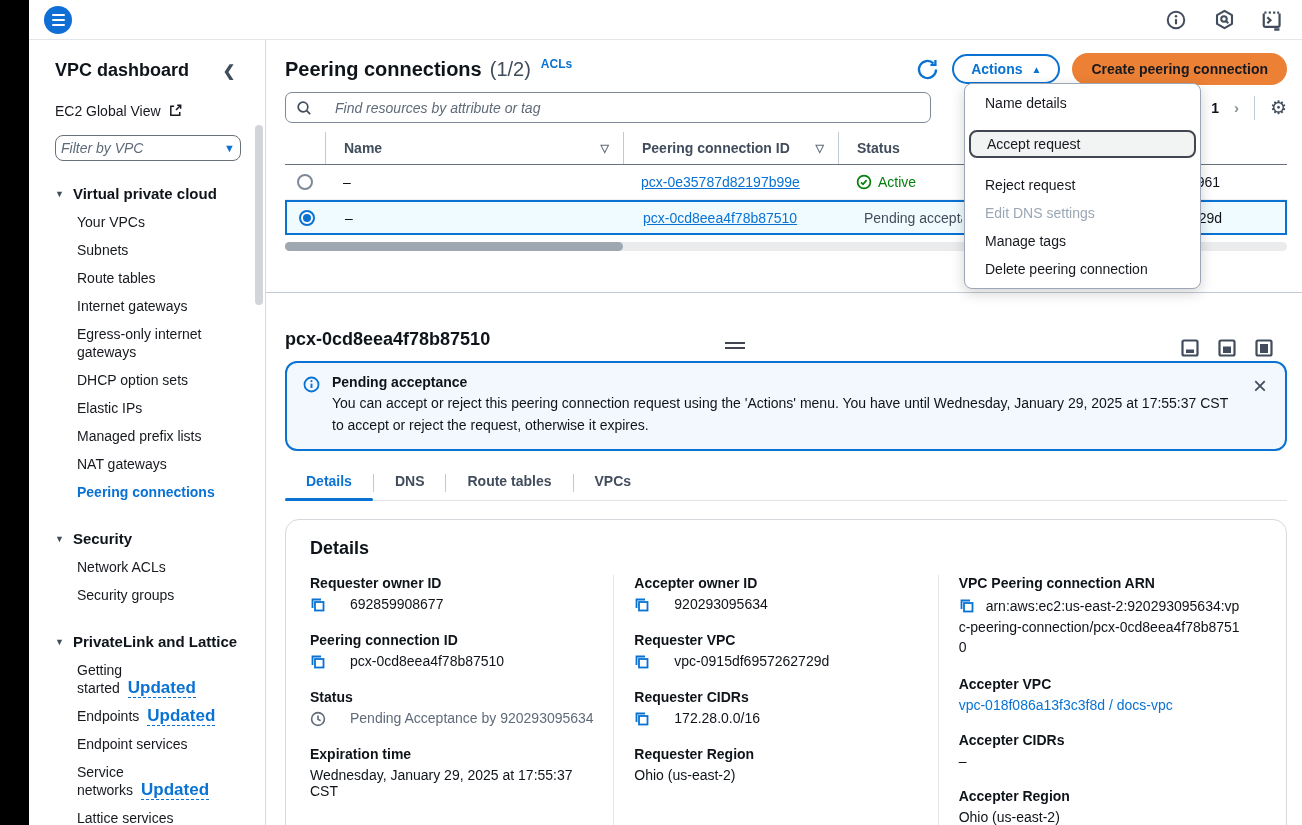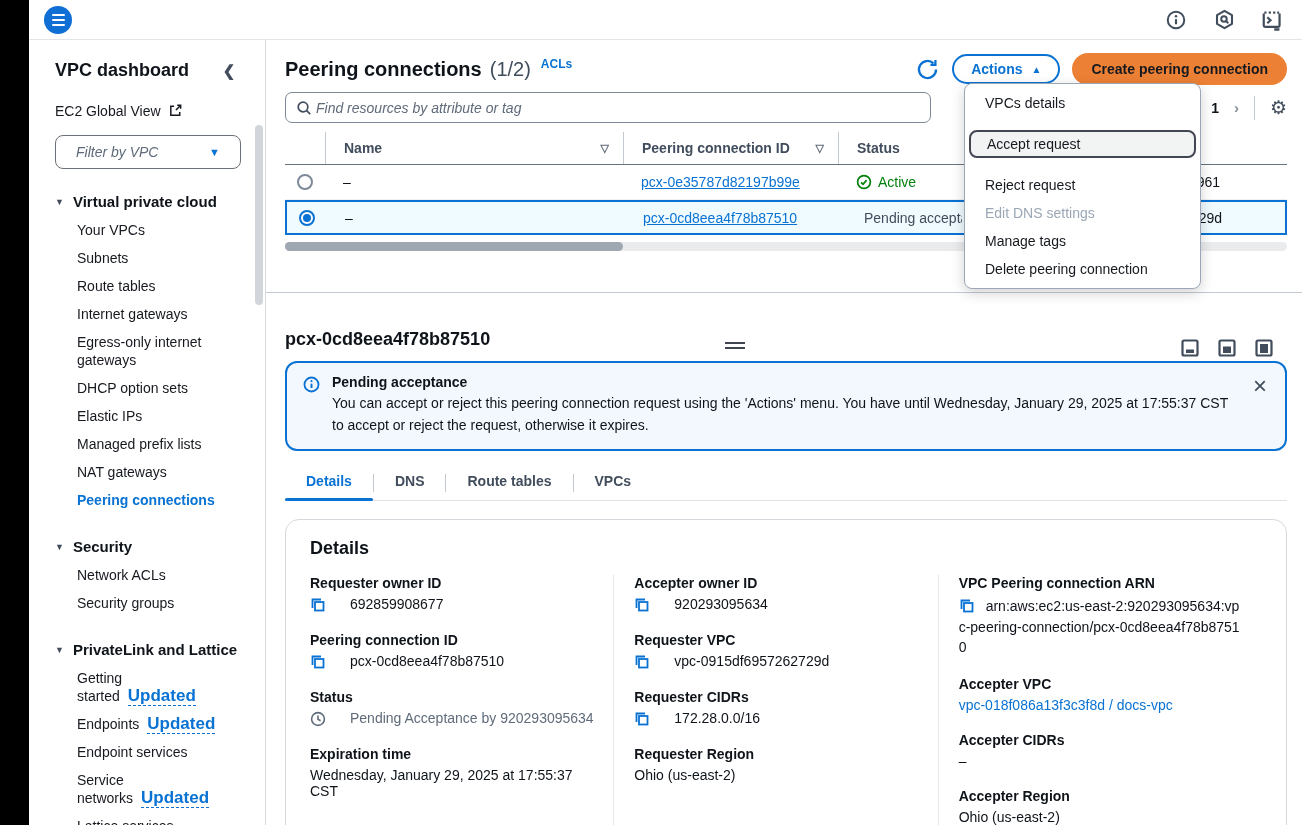--- a/index.html
+++ b/index.html
@@ -21,22 +21,22 @@
   .side-scroll { width:12px; position:relative; }
   .side-scroll .thumb { position:absolute; top:85px; left:2px; width:8px; height:180px; background:#d2d6db; border-radius:4px; }
   .vdivider { width:1px; background:#d5dbdb; }
   .content { flex:1; position:relative; background:#fff; }
 
   
   .sb-head { display:flex; align-items:center; justify-content:space-between; padding-right:8px; }
   .sb-title { font-size:18px; font-weight:700; }
   .sb-collapse { color:#414d5c; font-size:15px; font-weight:700; cursor:pointer; }
   .sb-ec2 { margin-top:22px; font-size:14px; color:#16191f; display:flex; align-items:flex-start; gap:7px; cursor:pointer; }
-  .sb-filter { margin-top:16px; width:186px; height:34px; border:1px solid #697078; border-radius:8px;
-               display:flex; align-items:center; justify-content:space-between; padding:0 20px; cursor:pointer; }
+  .sb-filter { margin-top:16px; width:186px; height:26px; border:1px solid #697078; border-radius:8px;
+               display:flex; align-items:center; justify-content:space-between; padding:0 5px; cursor:pointer; }
   .sb-filter .ph { font-style:italic; color:#5f6b7a; font-size:14px; }
   .sb-filter .caret { color:#0972d3; font-size:11px; }
   .sb-section { margin-top:24px; }
   .sb-sec-head { display:flex; align-items:center; gap:9px; font-size:15px; font-weight:700; cursor:pointer; }
   .sb-sec-head .tri { font-size:9px; color:#414d5c; }
   .sb-items { list-style:none; margin-top:6px; }
   .sb-items li { font-size:14px; color:#16191f; padding:5px 0 5px 22px; line-height:18px; cursor:pointer; }
   .sb-items li.active span.lbl { color:#0972d3; font-weight:700; }
   .badge { color:#0972d3; font-weight:700; font-size:17px; border-bottom:1px dashed #0972d3; margin-left:8px; white-space:nowrap; }
 
@@ -48,21 +48,21 @@
   .info-link { font-size:12px; font-weight:700; color:#0972d3; margin-left:10px; align-self:flex-start; margin-top:4px; cursor:pointer; }
   .hdr-controls { margin-left:auto; display:flex; align-items:center; gap:12px; }
   .refresh-btn { width:26px; height:26px; cursor:pointer; display:flex; align-items:center; justify-content:center; }
   .actions-btn { display:flex; align-items:center; gap:9px; border:2px solid #0972d3; color:#0972d3; font-weight:700;
                  font-size:14px; background:#fff; border-radius:17px; padding:5px 17px; cursor:pointer; }
   .actions-btn .caret { font-size:10px; }
   .create-btn { background:#ec8135; border:none; color:#16191f; font-weight:700; font-size:14px;
                 border-radius:17px; padding:8px 19px; cursor:pointer; }
 
   .toolbar-row { display:flex; align-items:center; margin-top:7px; }
-  .search-box { width:646px; height:31px; border:1px solid #7d8998; border-radius:7px; display:flex; align-items:center; padding:4px 10px; gap:4px; background:#fff; }
+  .search-box { width:646px; height:31px; border:1px solid #7d8998; border-radius:7px; display:flex; align-items:center; padding:4px 10px; gap:23px; background:#fff; }
   .search-box input { border:none; outline:none; flex:1; font-size:14px; font-family:"Liberation Sans",sans-serif; color:#16191f; }
   .search-box input::placeholder { font-style:italic; color:#5f6b7a; }
   .pagination { margin-left:auto; display:flex; align-items:center; gap:15px; }
   .pg-num { font-size:14px; font-weight:700; color:#0f141a; }
   .pg-next { color:#879196; font-size:15px; font-weight:700; cursor:pointer; }
   .pg-sep { width:1px; height:24px; background:#c2c9d1; }
   .gear { font-size:19px; color:#414d5c; cursor:pointer; line-height:1; }
 
   .thead { display:flex; align-items:center; height:33px; margin-top:9px; border-bottom:1px solid #68737f;
            font-weight:700; font-size:14px; color:#414d5c; }
@@ -495,21 +495,21 @@
               </div>
             </div>
 
           </div>
         </div>
       </div>
     </div>
   </div>
 
   <div class="menu">
-    <div class="menu-item">VPCs details</div>
+    <div class="menu-item">Name details</div>
     <div class="menu-item hl">Accept request</div>
     <div class="menu-item">Reject request</div>
     <div class="menu-item disabled">Edit DNS settings</div>
     <div class="menu-item">Manage tags</div>
     <div class="menu-item">Delete peering connection</div>
   </div>
 
 </div>
 
 </body></html>

